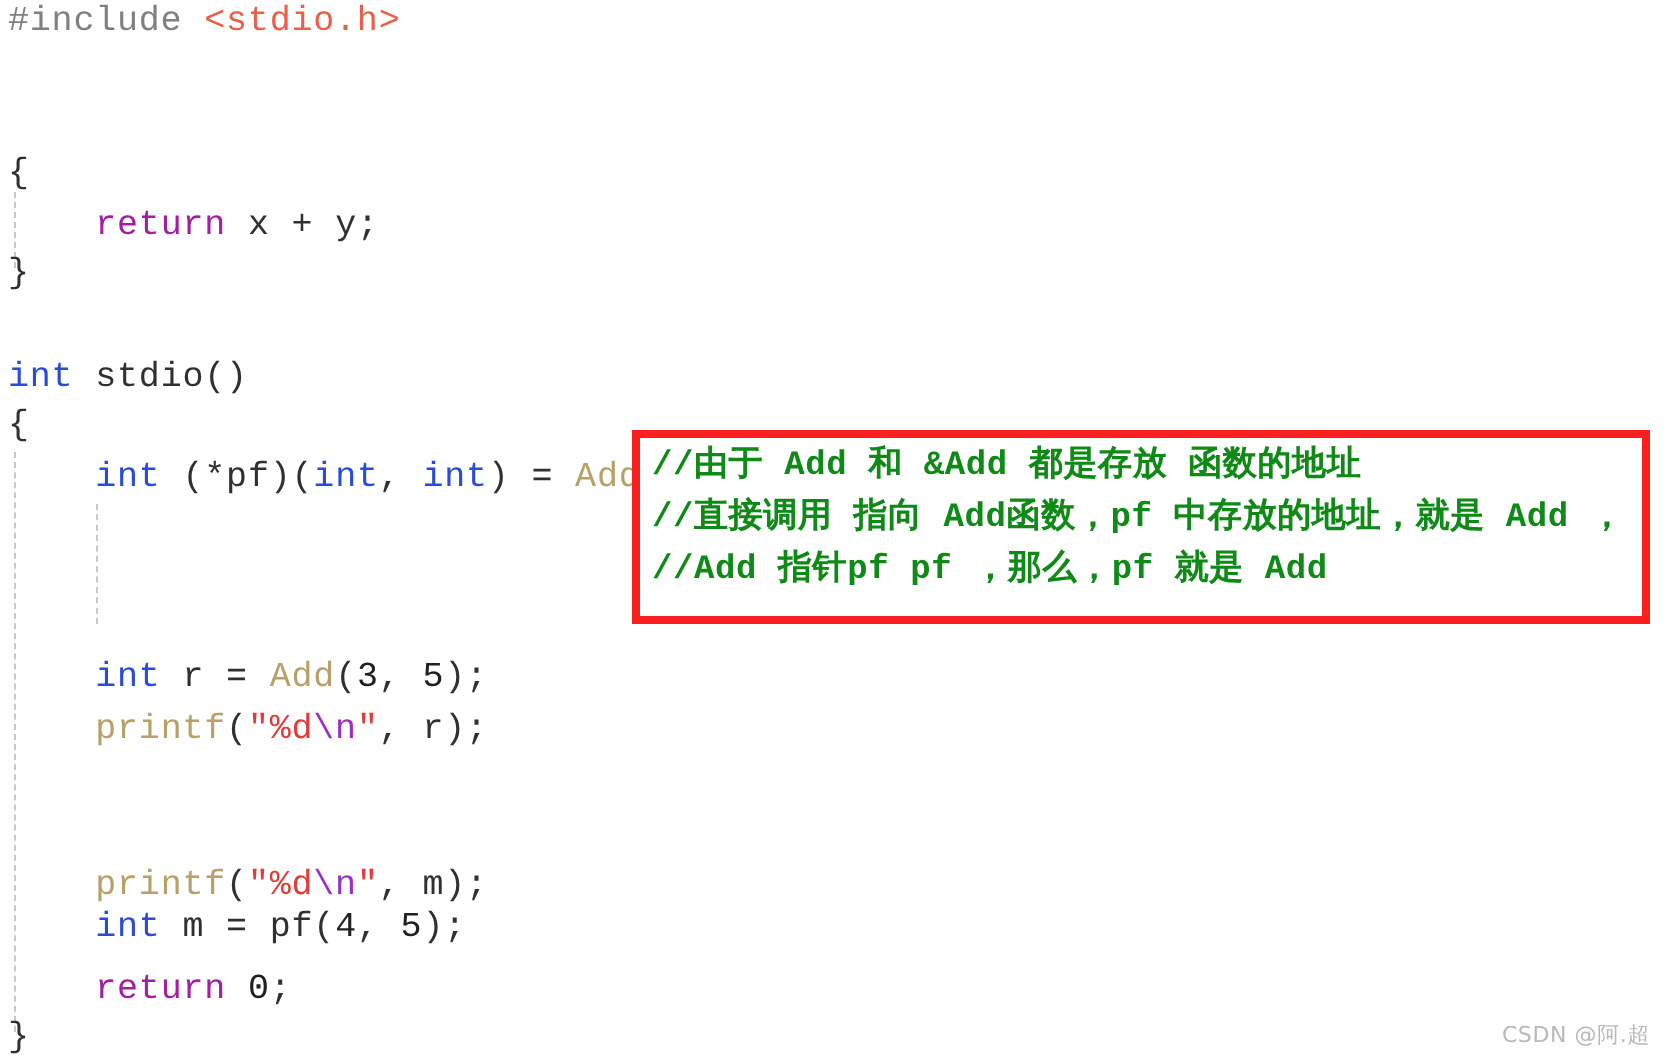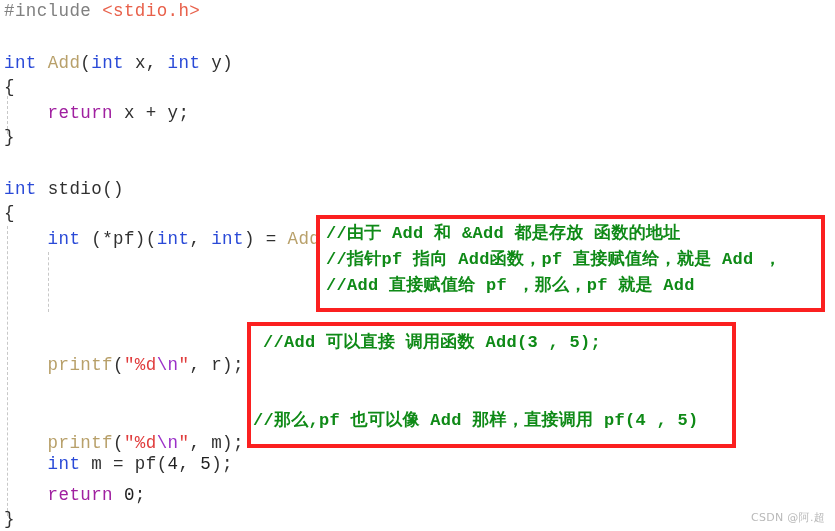--- a/index.html
+++ b/index.html
@@ -92,52 +92,48 @@
 <div id="screenshot">
 
   <div class="indent-guide" style="left:7px; top:96px; height:38px;"></div>
   <div class="indent-guide" style="left:7px; top:226px; height:290px;"></div>
   <div class="indent-guide" style="left:48px; top:252px; height:60px;"></div>
 
   <div class="code-surface">
 
     <div class="code-line" style="top:-2px; left:4px;"><span class="t-pre">#include</span> <span class="t-header">&lt;stdio.h&gt;</span></div>
 
-    <div class="code-line" style="top:50px; left:4px;"><span class="t-kw">int</span> <span class="t-fn">Add</span><span class="t-punct">(</span><span class="t-kw">int</span> <span class="t-plain">x</span><span class="t-punct">,</span> <span class="t-kw">int</span> <span class="t-plain">y</span><span class="t-punct">)</span></div>
 
     <div class="code-line t-brace" style="top:74px; left:4px;">{</div>
 
     <div class="code-line" style="top:100px; left:4px;">    <span class="t-ctrl">return</span> <span class="t-plain">x</span> <span class="t-punct">+</span> <span class="t-plain">y</span><span class="t-punct">;</span></div>
 
     <div class="code-line t-brace" style="top:124px; left:4px;">}</div>
 
     <div class="code-line" style="top:176px; left:4px;"><span class="t-kw">int</span> <span class="t-plain">stdio</span><span class="t-punct">()</span></div>
 
     <div class="code-line t-brace" style="top:200px; left:4px;">{</div>
 
     <div class="code-line" style="top:226px; left:4px;">    <span class="t-kw">int</span> <span class="t-punct">(*</span><span class="t-plain">pf</span><span class="t-punct">)(</span><span class="t-kw">int</span><span class="t-punct">,</span> <span class="t-kw">int</span><span class="t-punct">)</span> <span class="t-punct">=</span> <span class="t-fn">Add</span><span class="t-punct">;</span></div>
 
+    <div class="code-line" style="top:326px; left:4px;">    <span class="t-kw">int</span> <span class="t-plain">r</span> <span class="t-punct">=</span> <span class="t-fn">Add</span><span class="t-punct">(</span><span class="t-num">3</span><span class="t-punct">,</span> <span class="t-num">5</span><span class="t-punct">);</span></div>
 
     <div class="code-line" style="top:352px; left:4px;">    <span class="t-fn">printf</span><span class="t-punct">(</span><span class="t-str">"%d</span><span class="t-esc">\n</span><span class="t-str">"</span><span class="t-punct">,</span> <span class="t-plain">r</span><span class="t-punct">);</span></div>
 
     <div class="code-line" style="top:404px; left:4px;margin-top:47px;">    <span class="t-kw">int</span> <span class="t-plain">m</span> <span class="t-punct">=</span> <span class="t-plain">pf</span><span class="t-punct">(</span><span class="t-num">4</span><span class="t-punct">,</span> <span class="t-num">5</span><span class="t-punct">);</span></div>
 
     <div class="code-line" style="top:430px; left:4px;">    <span class="t-fn">printf</span><span class="t-punct">(</span><span class="t-str">"%d</span><span class="t-esc">\n</span><span class="t-str">"</span><span class="t-punct">,</span> <span class="t-plain">m</span><span class="t-punct">);</span></div>
 
     <div class="code-line" style="top:482px; left:4px;">    <span class="t-ctrl">return</span> <span class="t-num">0</span><span class="t-punct">;</span></div>
 
     <div class="code-line t-brace" style="top:506px; left:4px;">}</div>
   </div>
 
   <div class="annot-box" style="left:316px; top:215px; width:509px; height:97px;">
     <div class="annot-line" style="left:6px; top:2px;">//由于 Add 和 &amp;Add 都是存放 函数的地址</div>
-    <div class="annot-line" style="left:6px; top:28px;">//指针pf 指向 Add函数，pf 直接赋值给，就是 Add ，</div>
-    <div class="annot-line" style="left:6px; top:54px;">//Add 直接赋值给 pf ，那么，pf 就是 Add</div>
+    <div class="annot-line" style="left:6px; top:28px;">//直接调用 指向 Add函数，pf 中存放的地址，就是 Add ，</div>
+    <div class="annot-line" style="left:6px; top:54px;">//Add 指针pf pf ，那么，pf 就是 Add</div>
   </div>
 
-  <div class="annot-box" style="left:247px; top:322px; width:489px; height:126px;">
-    <div class="annot-line" style="left:12px; top:4px;">//Add 可以直接 调用函数 Add(3 , 5);</div>
-    <div class="annot-line" style="left:2px; top:82px;">//那么,pf 也可以像 Add 那样，直接调用 pf(4 , 5)</div>
-  </div>
 
   <div class="watermark">CSDN @阿.超</div>
 
 </div>
 
 </body></html>

